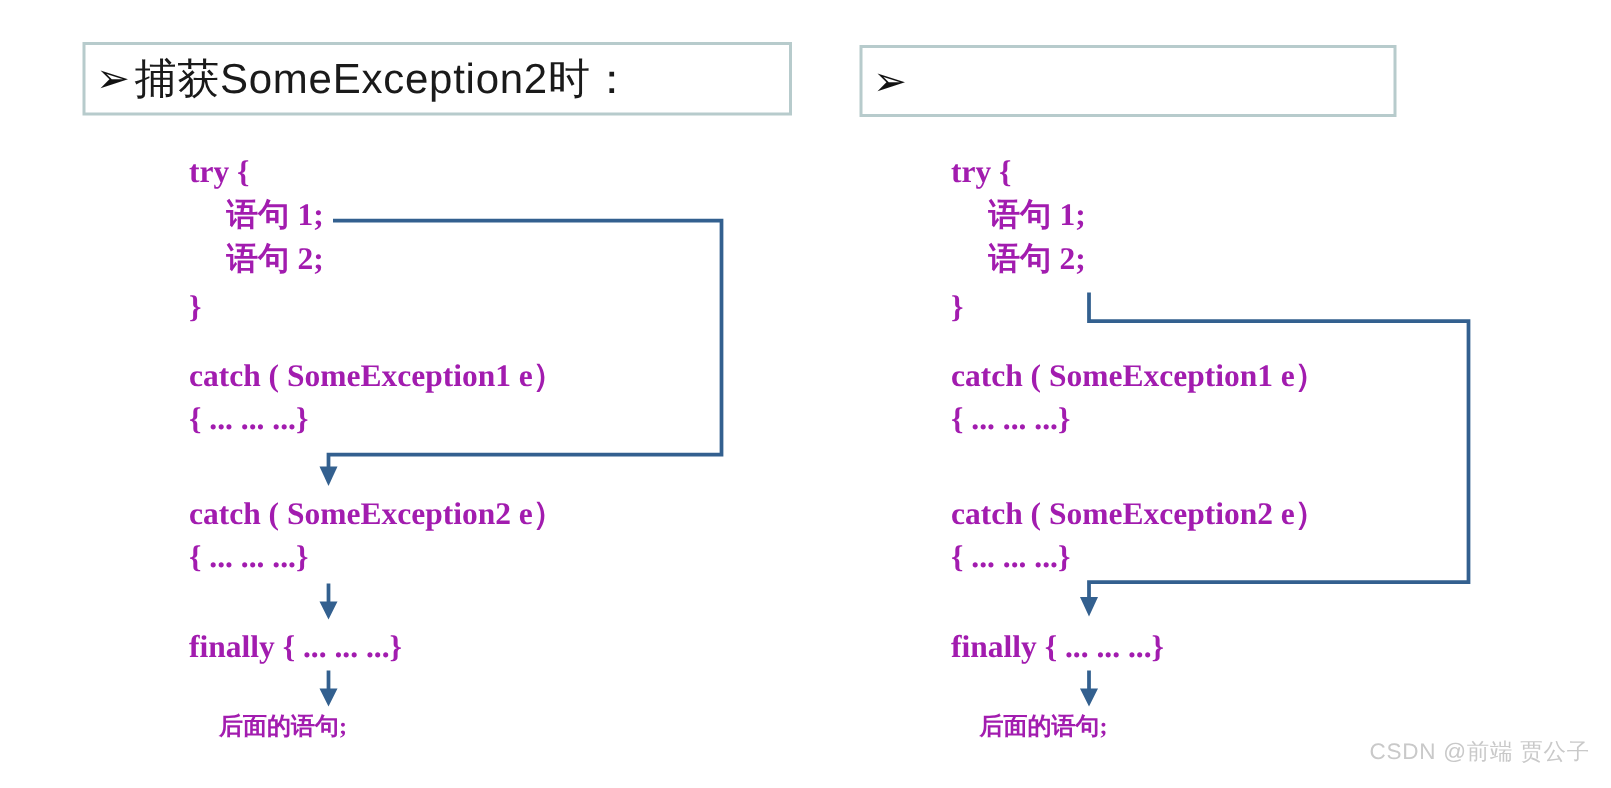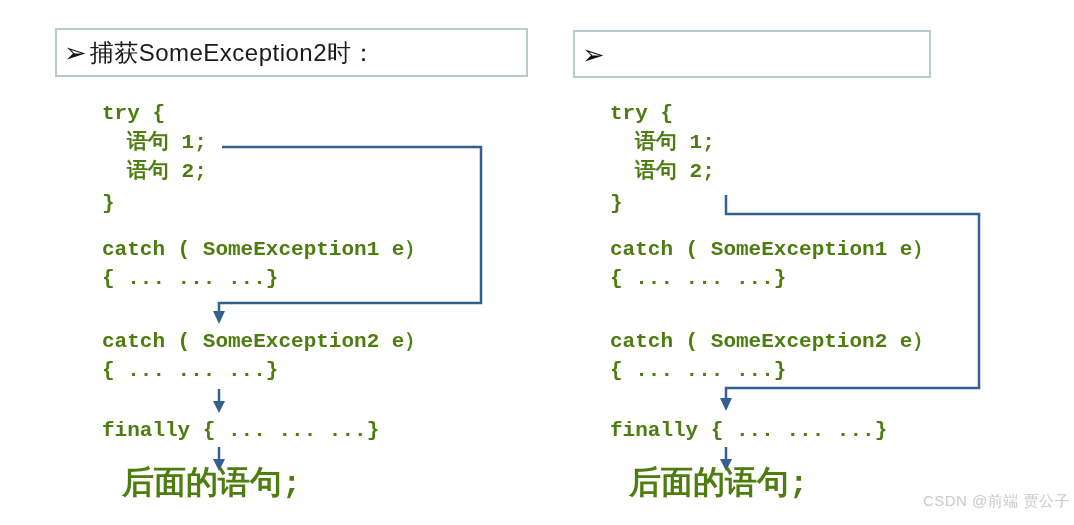--- a/index.html
+++ b/index.html
@@ -34,47 +34,48 @@
     white-space: nowrap;
     color: #1a1a1a;
   }
   .title-box .bullet {
     font-family: "DejaVu Sans", sans-serif;
     font-size: 27px;
     margin-right: 3px;
     color: #111111;
   }
   .title-box .title-text {
-    font-size: 24px;
+    font-size: 28px;
     letter-spacing: 0.5px;
   }
   #left-title-box {
     left: 55px; top: 28px; width: 473px; height: 49px;
     font-family: "Liberation Sans", sans-serif;
   }
   #right-title-box {
     left: 573px; top: 30px; width: 358px; height: 48px;
     font-family: "Liberation Serif", serif;
     font-weight: bold;
   }
   .code {
     position: absolute;
-    font-family: Liberation Mono, monospace;
+    font-family: Liberation Serif, serif;
     font-weight: bold;
     font-size: 21px;
     line-height: 24px;
-    color: #4d7c0f;
+    color: #a21caf;
     white-space: pre;
+    margin-left: 24px;
   }
   .after-stmt {
-    font-size: 32px;
+    font-size: 16px;
   }
   .watermark {
     position: absolute;
-    right: 4px;
+    right: 14px;
     top: 492px;
     font-family: "Liberation Sans", sans-serif;
     font-size: 15px;
     color: #c9c9c9;
     letter-spacing: 0.5px;
   }
 </style>
 </head>
 <body>
 

